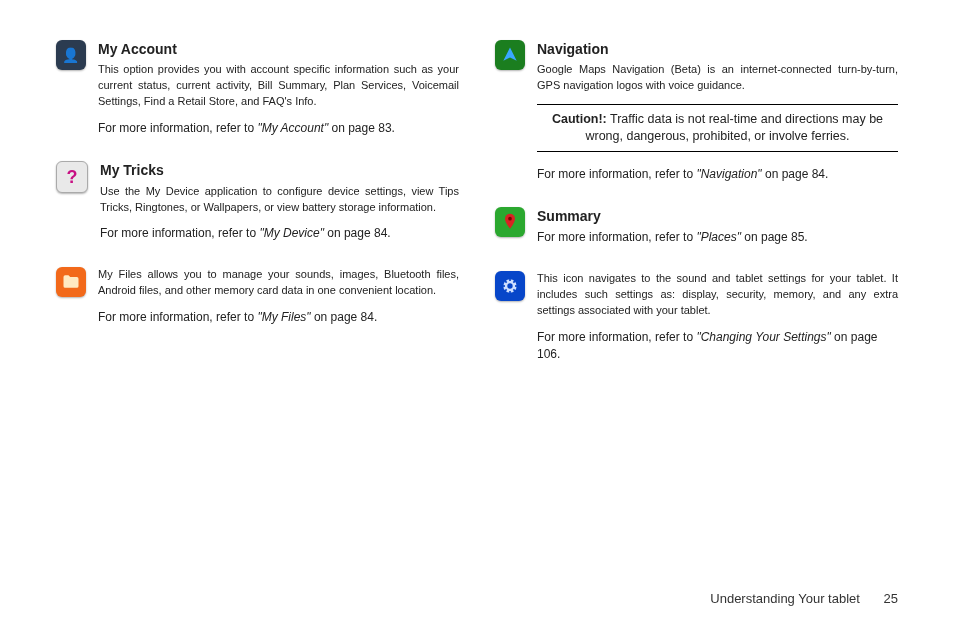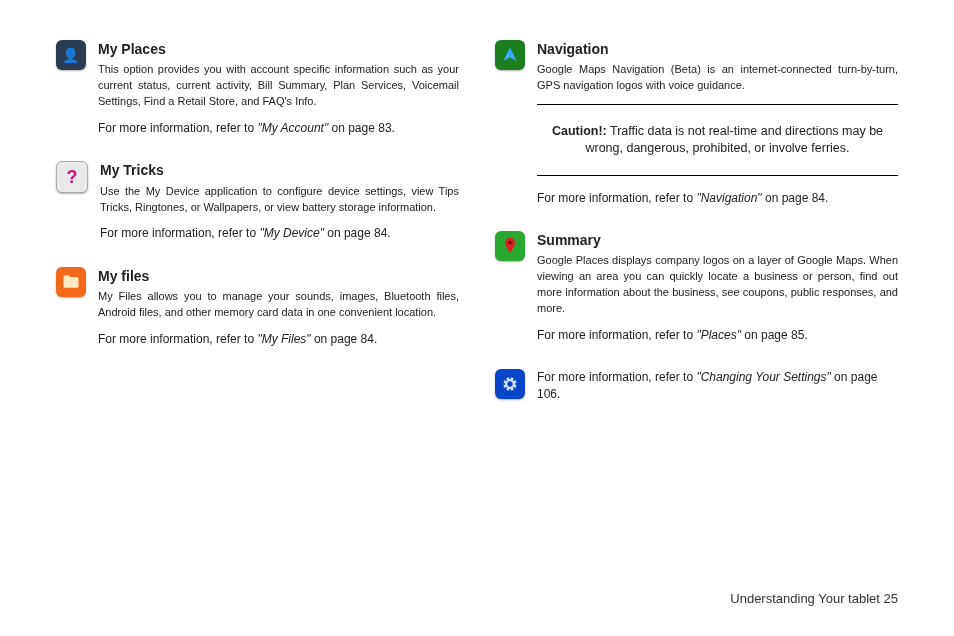--- a/index.html
+++ b/index.html
@@ -59,34 +59,34 @@
   .ref {
     font-size: 12px;
     line-height: 1.45;
     margin: 0 0 10px 0;
   }
   .ref .quoted { font-style: italic; }
   .caution-box {
     border-top: 1.5px solid #000;
     border-bottom: 1.5px solid #000;
     margin: 6px 0 14px 0;
-    padding: 18px 8px;
+    padding: 6px 8px;
     text-align: center;
     font-size: 12.5px;
     line-height: 1.35;
   }
   .caution-box .label { font-weight: bold; }
   .footer {
     position: absolute;
     bottom: 30px;
     right: 56px;
     font-size: 13px;
     color: #333;
   }
-  .footer .pg { }
+  .footer .pg { margin-left: 20px; }
   
   .ic-acct   { background:#2b3b50; color:#bcd1e6; font-size:14px; }
   .ic-dev    { background:#e9e9e9; border:1px solid #aaa; color:#c81083; }
   .ic-files  { background:#f2691a; color:#ffe9c2; }
   .ic-nav    { background:#1b7e1f; }
   .ic-places { background:#2ba82f; }
   .ic-set    { background:#0746c9; }
   .ic-nav svg, .ic-places svg, .ic-set svg, .ic-files svg { width:20px; height:20px; }
 </style>
 </head>
@@ -94,21 +94,21 @@
 
 <div class="page">
 
   <div class="col">
 
     <div class="entry">
       <div class="iconcell">
         <span class="icon ic-acct">👤</span>
       </div>
       <div class="body">
-        <p class="title">My Places</p>
+        <p class="title">My Account</p>
         <p class="desc">This option provides you with account specific information such as your current status, current activity, Bill Summary, Plan Services, Voicemail Settings, Find a Retail Store, and FAQ's Info.</p>
         <p class="ref">
           <span>For more information, refer to </span><span class="quoted">"My Account"</span><span> on page 83.</span>
         </p>
       </div>
     </div>
 
     <div class="entry">
       <div class="iconcell">
         <span class="icon ic-dev">?</span>
@@ -124,21 +124,20 @@
 
     <div class="entry">
       <div class="iconcell">
         <span class="icon ic-files">
           <svg viewBox="0 0 24 24">
               <path fill="#ffe9c2" d="M3 6a2 2 0 0 1 2-2h4l2 2h8a2 2 0 0 1 2 2v9a2 2 0 0 1-2 2H5a2 2 0 0 1-2-2V6z"></path>
             </svg>
         </span>
       </div>
       <div class="body">
-        <p class="title">My files</p>
         <p class="desc">My Files allows you to manage your sounds, images, Bluetooth files, Android files, and other memory card data in one convenient location.</p>
         <p class="ref">
           <span>For more information, refer to </span><span class="quoted">"My Files"</span><span> on page 84.</span>
         </p>
       </div>
     </div>
   </div>
 
   <div class="col">
 
@@ -166,21 +165,20 @@
       <div class="iconcell">
         <span class="icon ic-places">
           <svg viewBox="0 0 24 24">
               <path fill="#d82323" d="M12 2a6 6 0 0 0-6 6c0 4.5 6 12 6 12s6-7.5 6-12a6 6 0 0 0-6-6z"></path>
               <circle cx="12" cy="8" r="2.2" fill="#7d0000"></circle>
             </svg>
         </span>
       </div>
       <div class="body">
         <p class="title">Summary</p>
-        <p class="desc">Google Places displays company logos on a layer of Google Maps. When viewing an area you can quickly locate a business or person, find out more information about the business, see coupons, public responses, and more.</p>
         <p class="ref">
           <span>For more information, refer to </span><span class="quoted">"Places"</span><span> on page 85.</span>
         </p>
       </div>
     </div>
 
     <div class="entry">
       <div class="iconcell">
         <span class="icon ic-set">
           <svg viewBox="0 0 24 24">
@@ -193,20 +191,21 @@
                 <line x1="18" y1="12" x2="22" y2="12"></line>
                 <line x1="5" y1="5" x2="8" y2="8"></line>
                 <line x1="16" y1="16" x2="19" y2="19"></line>
                 <line x1="5" y1="19" x2="8" y2="16"></line>
                 <line x1="16" y1="8" x2="19" y2="5"></line>
               </g>
             </svg>
         </span>
       </div>
       <div class="body">
+        <p class="desc">This icon navigates to the sound and tablet settings for your tablet. It includes such settings as: display, security, memory, and any extra settings associated with your tablet.</p>
         <p class="ref">
           <span>For more information, refer to </span><span class="quoted">"Changing Your Settings"</span><span> on page 106.</span>
         </p>
       </div>
     </div>
 
   </div>
 </div>
 
 <div class="footer">

